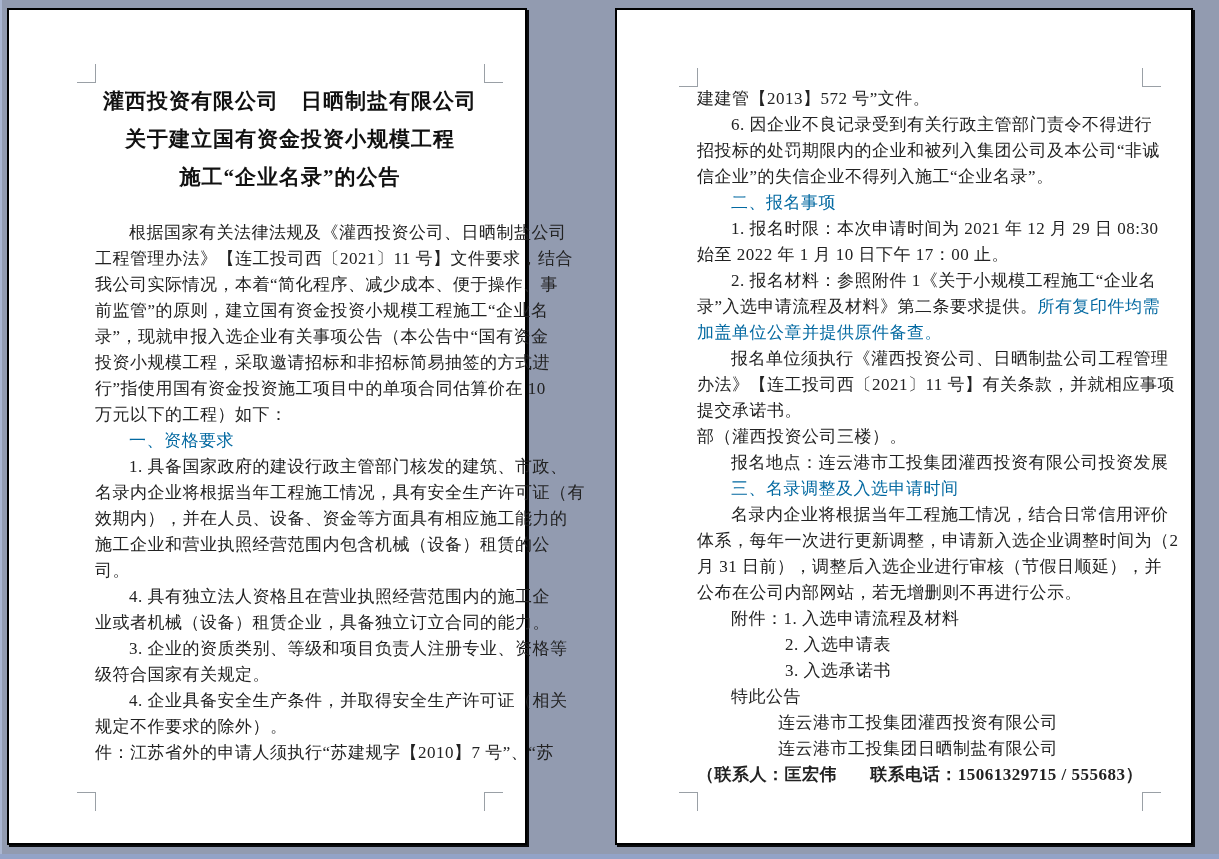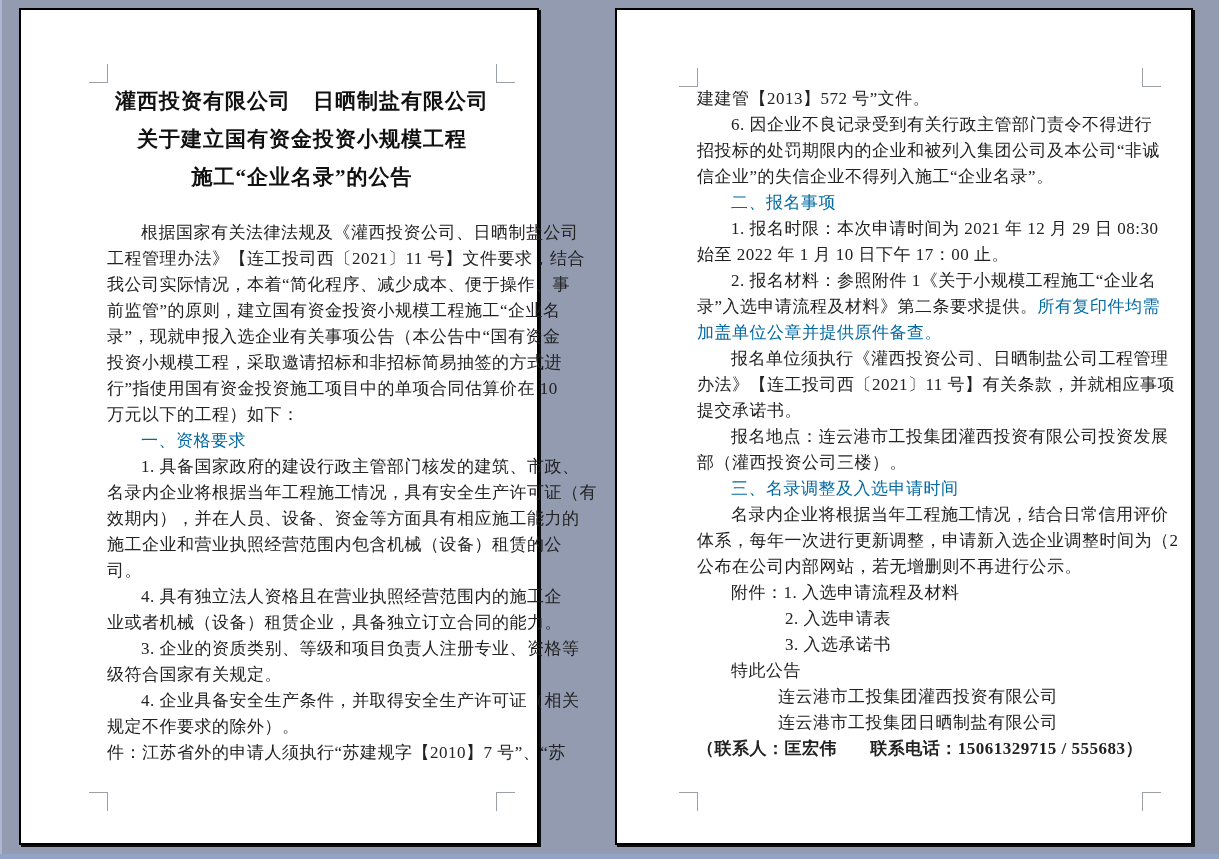--- a/index.html
+++ b/index.html
@@ -8,21 +8,21 @@
     background:#929bb0;
     font-family:"Liberation Serif", serif;
   }
   .left-strip{position:absolute;left:0;top:0;bottom:0;width:2px;background:#aab6d2;}
   .bottom-strip{position:absolute;left:0;right:0;bottom:0;height:5px;background:#93a3c7;}
   .page{
     position:absolute;top:8px;height:837px;background:#ffffff;
     border:2px solid #000;box-shadow:2px 2px 0 rgba(0,0,0,.92);
     box-sizing:border-box;
   }
-  .page-1{left:19px;width:520px;}
+  .page-1{left:7px;width:520px;}
   .page-2{left:615px;width:578px;}
   .inner{position:absolute;}
   .page-1 .inner{left:86px;top:72px;right:40px;bottom:50px;}
   .page-2 .inner{left:80px;top:76px;right:48px;bottom:50px;}
   .title-block{margin-bottom:24px;}
   .line-title{
     height:38px;line-height:38px;font-size:21px;font-weight:bold;
     text-align:center;letter-spacing:1px;color:#111;white-space:nowrap;
   }
   .line{
@@ -103,25 +103,26 @@
       <div class="line "><span>信企业”的失信企业不得列入施工“企业名录”。</span></div>
       <div class="line heading"><span class="b">二、报名事项</span></div>
       <div class="line ind"><span>1. 报名时限：本次申请时间为 2021 年 12 月 29 日 08:30</span></div>
       <div class="line "><span>始至 2022 年 1 月 10 日下午 17：00 止。</span></div>
       <div class="line ind"><span>2. 报名材料：参照附件 1《关于小规模工程施工“企业名</span></div>
       <div class="line "><span>录”入选申请流程及材料》第二条要求提供。</span><span class="b">所有复印件均需</span></div>
       <div class="line "><span class="b">加盖单位公章并提供原件备查。</span></div>
       <div class="line ind"><span>报名单位须执行《灌西投资公司、日晒制盐公司工程管理</span></div>
       <div class="line "><span>办法》【连工投司西〔2021〕11 号】有关条款，并就相应事项</span></div>
       <div class="line "><span>提交承诺书。</span></div>
+      <div class="line "><span>部（灌西投资公司三楼）。</span></div>
       <div class="line ind"><span>报名地点：连云港市工投集团灌西投资有限公司投资发展</span></div>
-      <div class="line "><span>部（灌西投资公司三楼）。</span></div>
       <div class="line heading"><span class="b">三、名录调整及入选申请时间</span></div>
       <div class="line ind"><span>名录内企业将根据当年工程施工情况，结合日常信用评价</span></div>
       <div class="line "><span>体系，每年一次进行更新调整，申请新入选企业调整时间为（2</span></div>
+      <div class="line "><span>月 31 日前），调整后入选企业进行审核（节假日顺延），并</span></div>
       <div class="line "><span>公布在公司内部网站，若无增删则不再进行公示。</span></div>
       <div class="line ind"><span>附件：1. 入选申请流程及材料</span></div>
       <div class="line attach"><span>2. 入选申请表</span></div>
       <div class="line attach"><span>3. 入选承诺书</span></div>
       <div class="line ind"><span>特此公告</span></div>
       <div class="line sign"><span>连云港市工投集团灌西投资有限公司</span></div>
       <div class="line sign"><span>连云港市工投集团日晒制盐有限公司</span></div>
       <div class="line contact">
         <span>（联系人：匡宏伟</span>
         <span>联系电话：15061329715 / 555683）</span>

